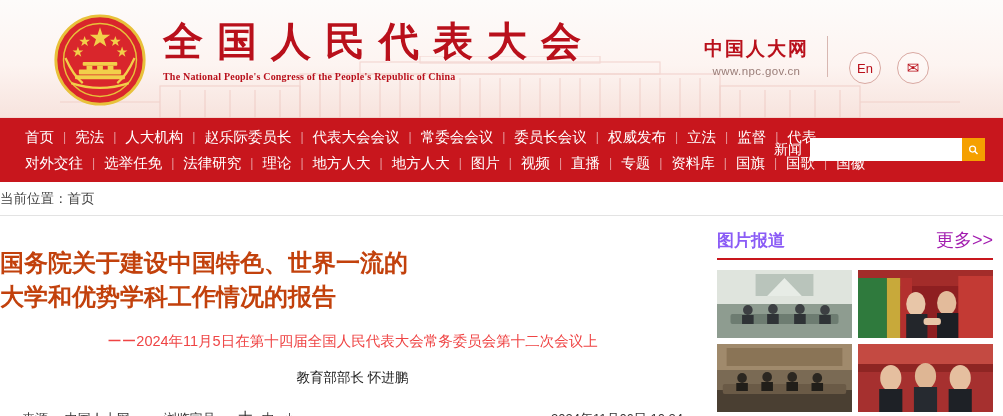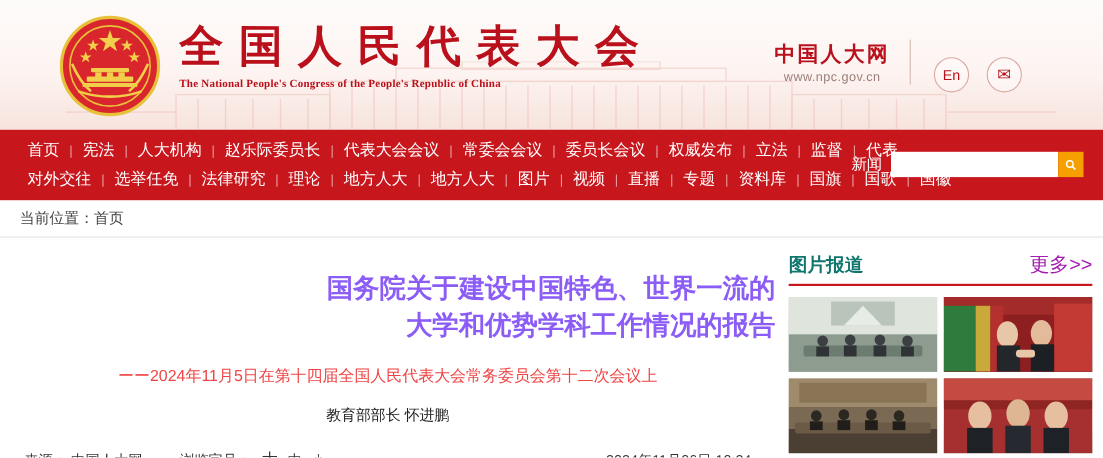--- a/index.html
+++ b/index.html
@@ -141,41 +141,40 @@
     font-size: 12px;
     display: flex; align-items: center; justify-content: center;
     cursor: pointer;
   }
 
   
   .breadcrumb {
     height: 34px;
     display: flex;
     align-items: center;
-    padding-left: 18px;
     font-size: 13.5px;
     color: #444;
     background: #fff;
     border-bottom: 1px solid #e3e3e3;
   }
   .breadcrumb a { color: #444; text-decoration: none; }
 
   
   .body-wrap {
     display: flex;
     padding-top: 4px;
   }
   .article {
     width: 705px;
     position: relative;
     padding-top: 26px;
   }
   .art-title {
-    text-align: right;
-    color: #8b5cf6;
+    text-align: left;
+    color: #c2410c;
     font-family: "Liberation Serif", serif;
     font-weight: bold;
     font-size: 24px;
     line-height: 34px;
   }
   .art-sub {
     text-align: center;
     color: #ef4444;
     font-size: 14.5px;
     margin-top: 18px;
@@ -214,21 +213,21 @@
   .side-head {
     display: flex;
     align-items: flex-end;
     border-bottom: 2px solid #c8161d;
     padding-bottom: 6px;
     margin-right: 10px;
   }
   .side-title {
     font-size: 17px;
     font-weight: bold;
-    color: #0f766e;
+    color: #8b5cf6;
     font-family: Liberation Serif, serif;
   }
   .side-more {
     margin-left: auto;
     font-size: 18px;
     color: #a21caf;
   }
   .photo-grid {
     margin-top: 10px;
     margin-right: 10px;

